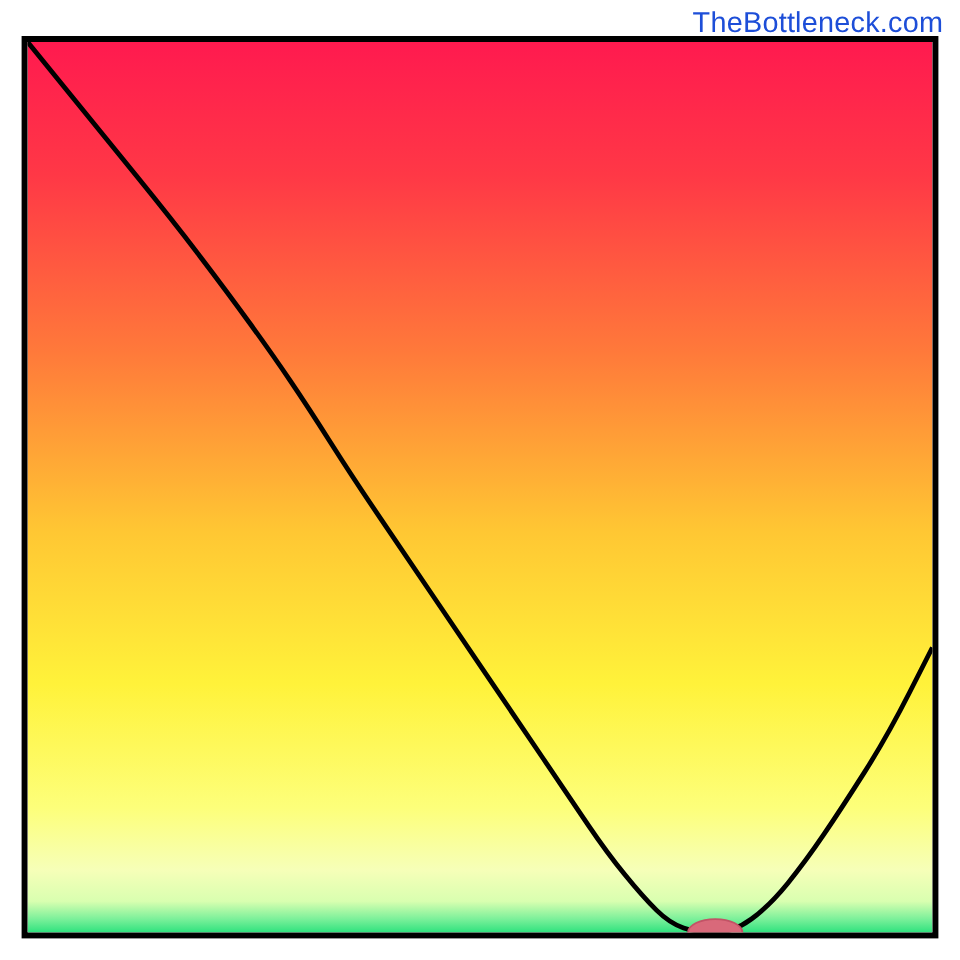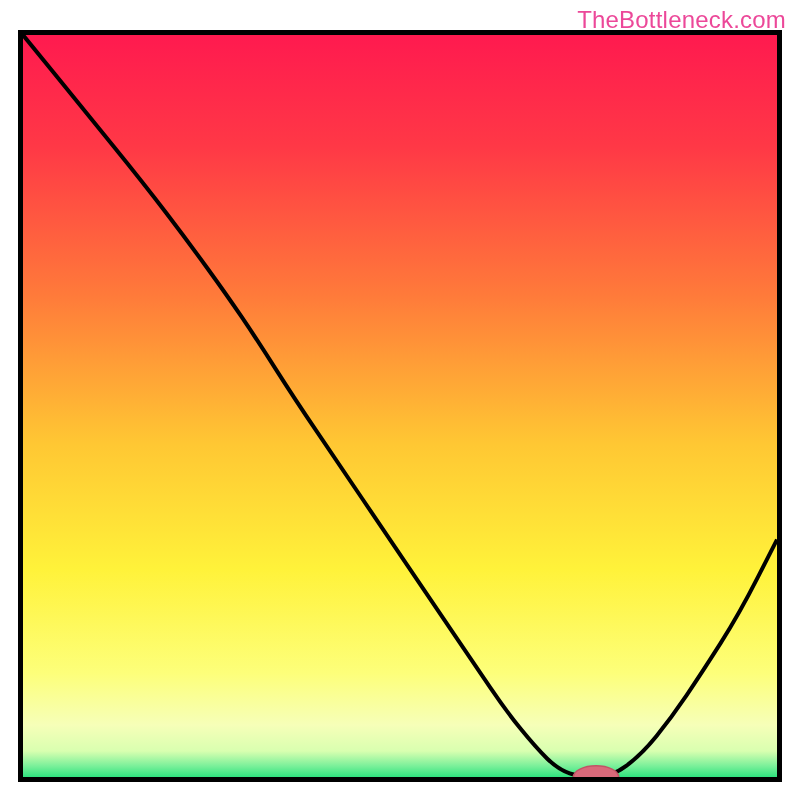--- a/index.html
+++ b/index.html
@@ -12,21 +12,21 @@
   }
   .container {
     position: relative;
     width: 800px;
     height: 800px;
   }
   .watermark {
     position: absolute;
     top: 6px;
     right: 14px;
-    color: #ec4899;
+    color: #1d4ed8;
     font-size: 24px;
     font-weight: 500;
     letter-spacing: 0.2px;
     z-index: 10;
   }
   .frame {
     position: absolute;
     left: 18px;
     top: 30px;
     width: 764px;

